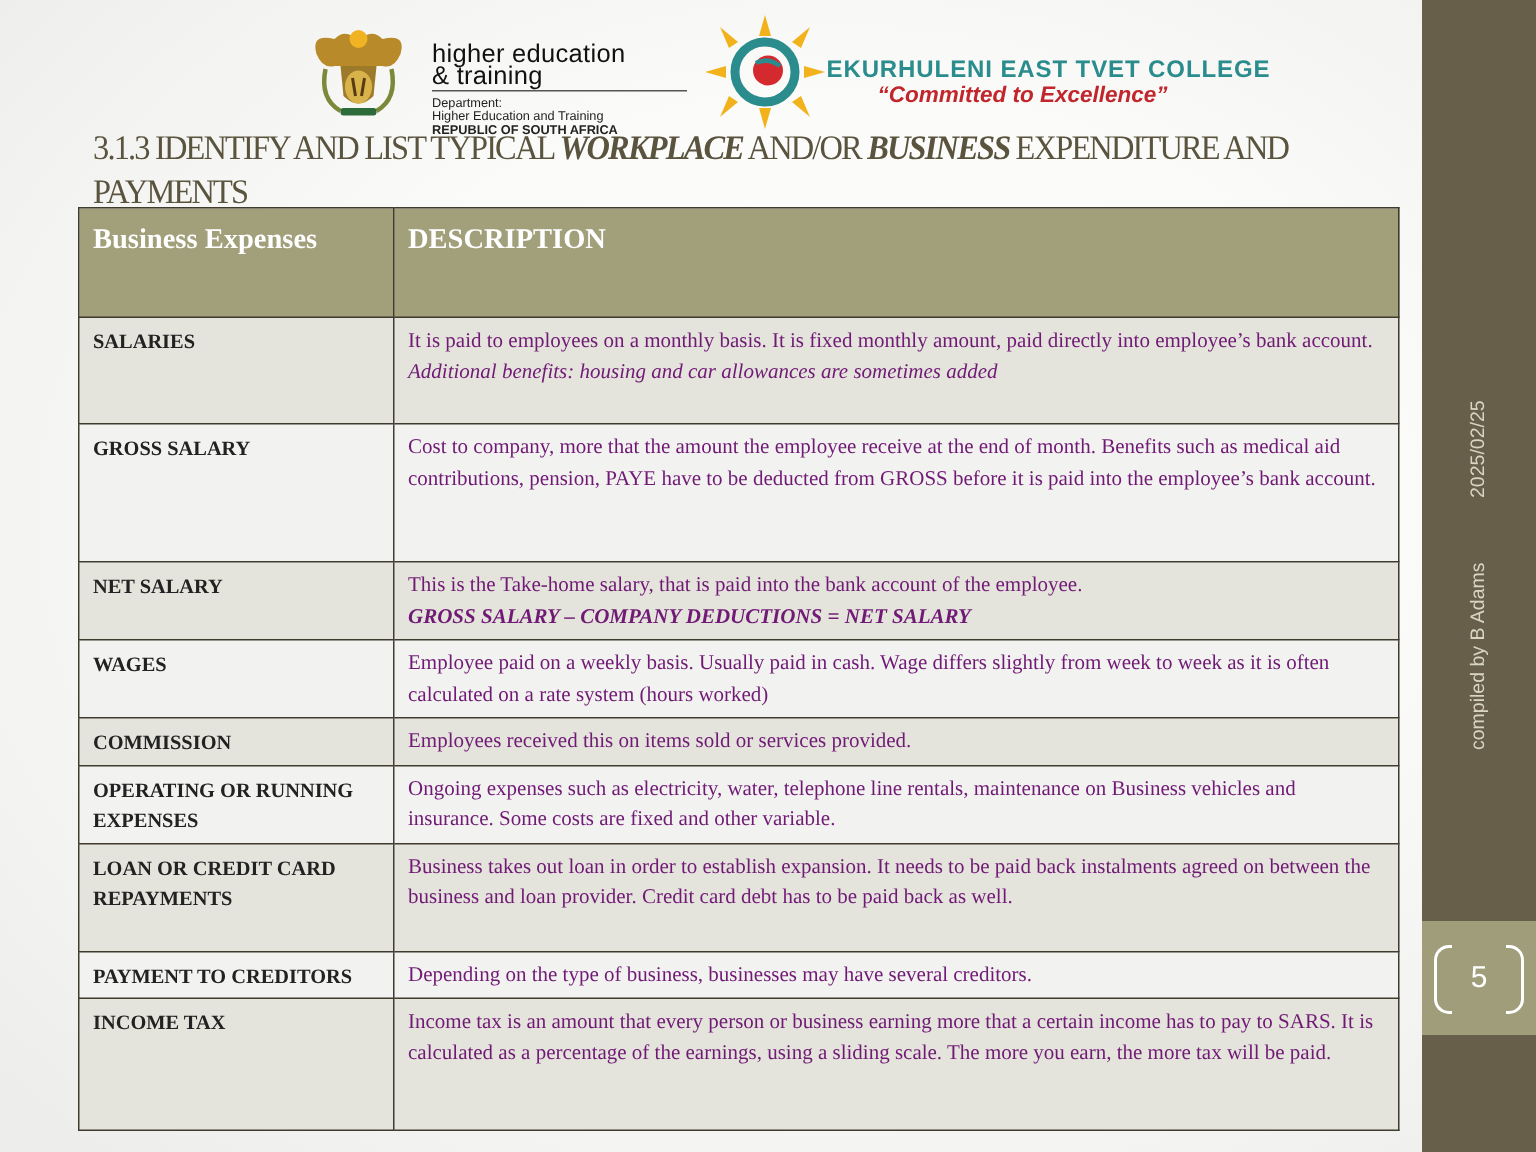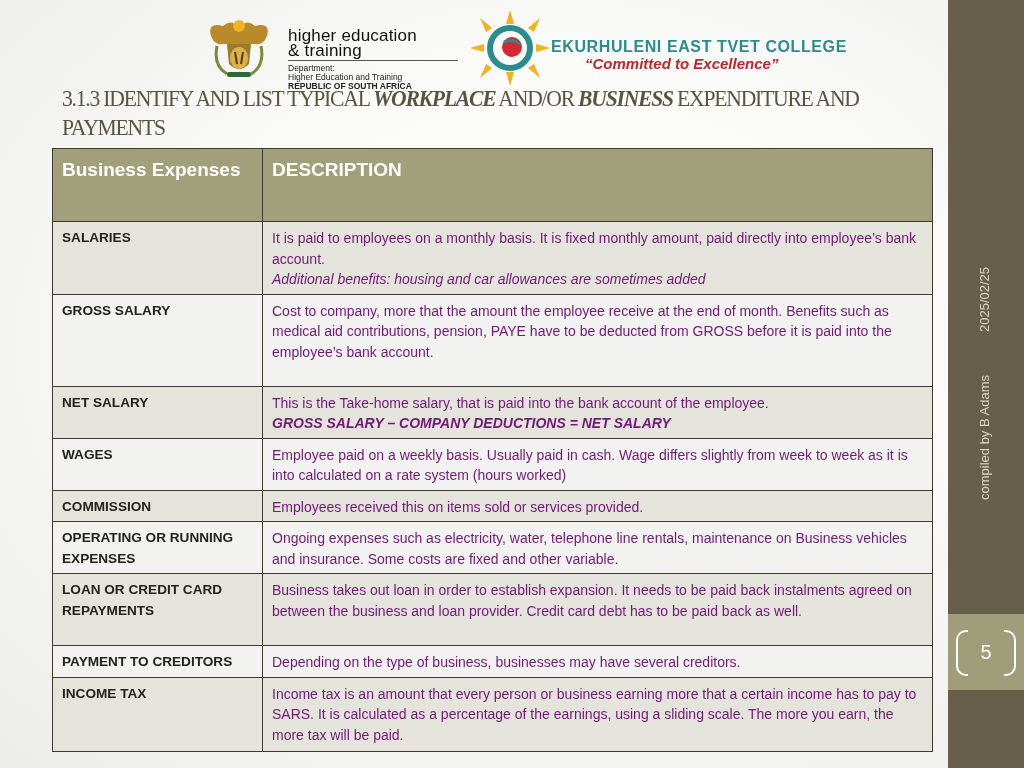--- a/index.html
+++ b/index.html
@@ -28,23 +28,23 @@
   .title {
     position: absolute; left: 62px; top: 84px; width: 860px;
     font-family: "Liberation Serif", serif; color: #5a543f;
     font-size: 23px; line-height: 29px; letter-spacing: -1.3px;
     transform: scaleX(0.94); transform-origin: left top;
   }
   .title .emph { font-weight: bold; font-style: italic; }
 
   
   .tbl {
-    position: absolute; left: 52px; top: 148px; width: 880px;
+    position: absolute; left: 52px; top: 138px; width: 880px;
     border-collapse: collapse; table-layout: fixed;
-    font-family: Liberation Sans, sans-serif;
+    font-family: Liberation Serif, serif;
   }
   .tbl col.c1 { width: 210px; }
   .tbl col.c2 { width: 670px; }
   .tbl th, .tbl td {
     border: 1.5px solid #3f3b2f; vertical-align: top; text-align: left;
   }
   .tbl th {
     background: #a29f7b; color: #ffffff; font-weight: bold;
     font-size: 19px; line-height: 30px; padding: 6px 9px 4px 9px; height: 62px;
   }
@@ -143,39 +143,39 @@
       </tr>
       <tr class="odd" style="height:51px">
         <td class="name">NET SALARY</td>
         <td>
           <div>This is the Take-home salary, that is paid into the bank account of the employee.</div>
           <div class="strong-em">GROSS SALARY – COMPANY DEDUCTIONS = NET SALARY</div>
         </td>
       </tr>
       <tr class="even" style="height:51px">
         <td class="name">WAGES</td>
-        <td>Employee paid on a weekly basis.  Usually paid in cash.  Wage differs slightly from week to week as it is into calculated on a rate system (hours worked)</td>
+        <td>Employee paid on a weekly basis.  Usually paid in cash.  Wage differs slightly from week to week as it is often calculated on a rate system (hours worked)</td>
       </tr>
       <tr class="odd" style="height:31px">
         <td class="name">COMMISSION</td>
         <td>Employees received this on items sold or services provided.</td>
       </tr>
       <tr class="even" style="height:51px">
         <td class="name">OPERATING OR RUNNING EXPENSES</td>
         <td>Ongoing expenses such as electricity, water, telephone line rentals, maintenance on Business vehicles and insurance.  Some costs are fixed and other variable.</td>
       </tr>
       <tr class="odd" style="height:72px">
         <td class="name">LOAN OR CREDIT CARD REPAYMENTS</td>
         <td>Business takes out loan in order to establish expansion.  It needs to be paid back instalments agreed on between the business and loan provider. Credit card debt has to be paid back as well.</td>
       </tr>
       <tr class="even" style="height:24px">
         <td class="name">PAYMENT TO CREDITORS</td>
         <td>Depending on the type of business, businesses may have several creditors.</td>
       </tr>
-      <tr class="odd" style="height:74px">
+      <tr class="odd" style="height:88px">
         <td class="name">INCOME TAX</td>
         <td>Income tax is an amount that every person or business earning more that a certain income has to pay to SARS.  It is calculated as a percentage of the earnings, using a sliding scale.  The more you earn, the more tax will be paid.</td>
       </tr>
     </tbody>
   </table>
 </div>
 
 <div class="sidebar"></div>
 <div class="vert date">2025/02/25</div>
 <div class="vert author">compiled by B Adams</div>

